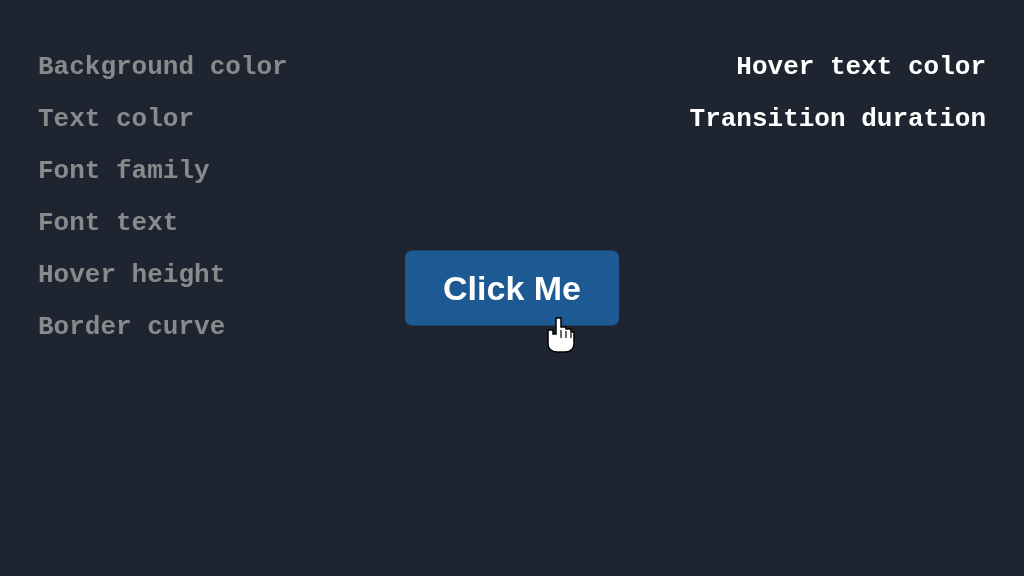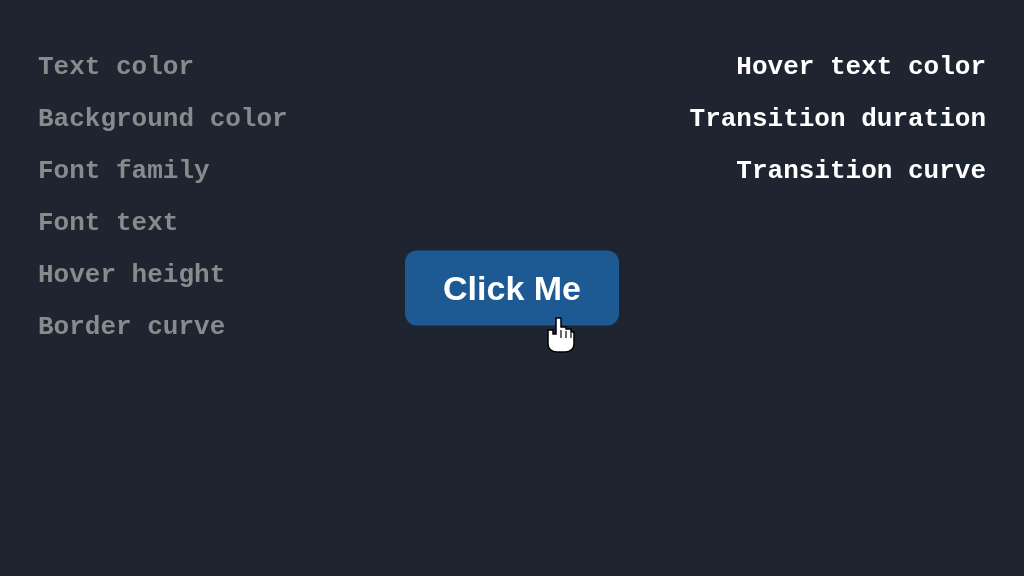--- a/index.html
+++ b/index.html
@@ -51,53 +51,52 @@
     }
     
     .center-button {
       position: absolute;
       left: 50%;
       top: 50%;
       transform: translate(-50%, -50%);
       background-color: #1d5a94;
       color: #ffffff;
       border: none;
-      border-radius: 12px;
+      border-radius: 7px;
       padding: 18px 38px;
       font-size: 34px;
       font-weight: bold;
       font-family: -apple-system, BlinkMacSystemFont, 'Segoe UI', Helvetica, Arial, sans-serif;
       cursor: pointer;
     }
     
     .cursor-icon {
       position: absolute;
       left: 545px;
       top: 316px;
       width: 32px;
       height: 38px;
       pointer-events: none;
     }
   </style>
 </head>
 <body>
 
 <div class="left-column">
+  <div class="left-item">Background color</div>
   <div class="left-item">Text color</div>
-  <div class="left-item">Background color</div>
   <div class="left-item">Font family</div>
   <div class="left-item">Font text</div>
   <div class="left-item">Hover height</div>
   <div class="left-item">Border curve</div>
 </div>
 
 <div class="right-column">
   <div class="right-item">Hover text color</div>
   <div class="right-item">Transition duration</div>
-  <div class="right-item">Transition curve</div>
 </div>
 
 <button class="center-button">
   <span>Click Me</span>
 </button>
 
 <div class="cursor-icon">
   <svg width="32" height="38" viewBox="0 0 32 38" xmlns="http://www.w3.org/2000/svg">
     <path d="M 11 2 L 11 18 L 8 18 L 8 14 L 3 14 L 3 28 C 3 32 6 36 12 36 L 20 36 C 26 36 29 32 29 28 L 29 16 L 26 16 L 26 13 L 21 13 L 21 11 L 16 11 L 16 2 Z" fill="#ffffff" stroke="#000000" stroke-width="1.5"></path>
     <line x1="16" y1="14" x2="16" y2="22" stroke="#000000" stroke-width="1.2"></line>

